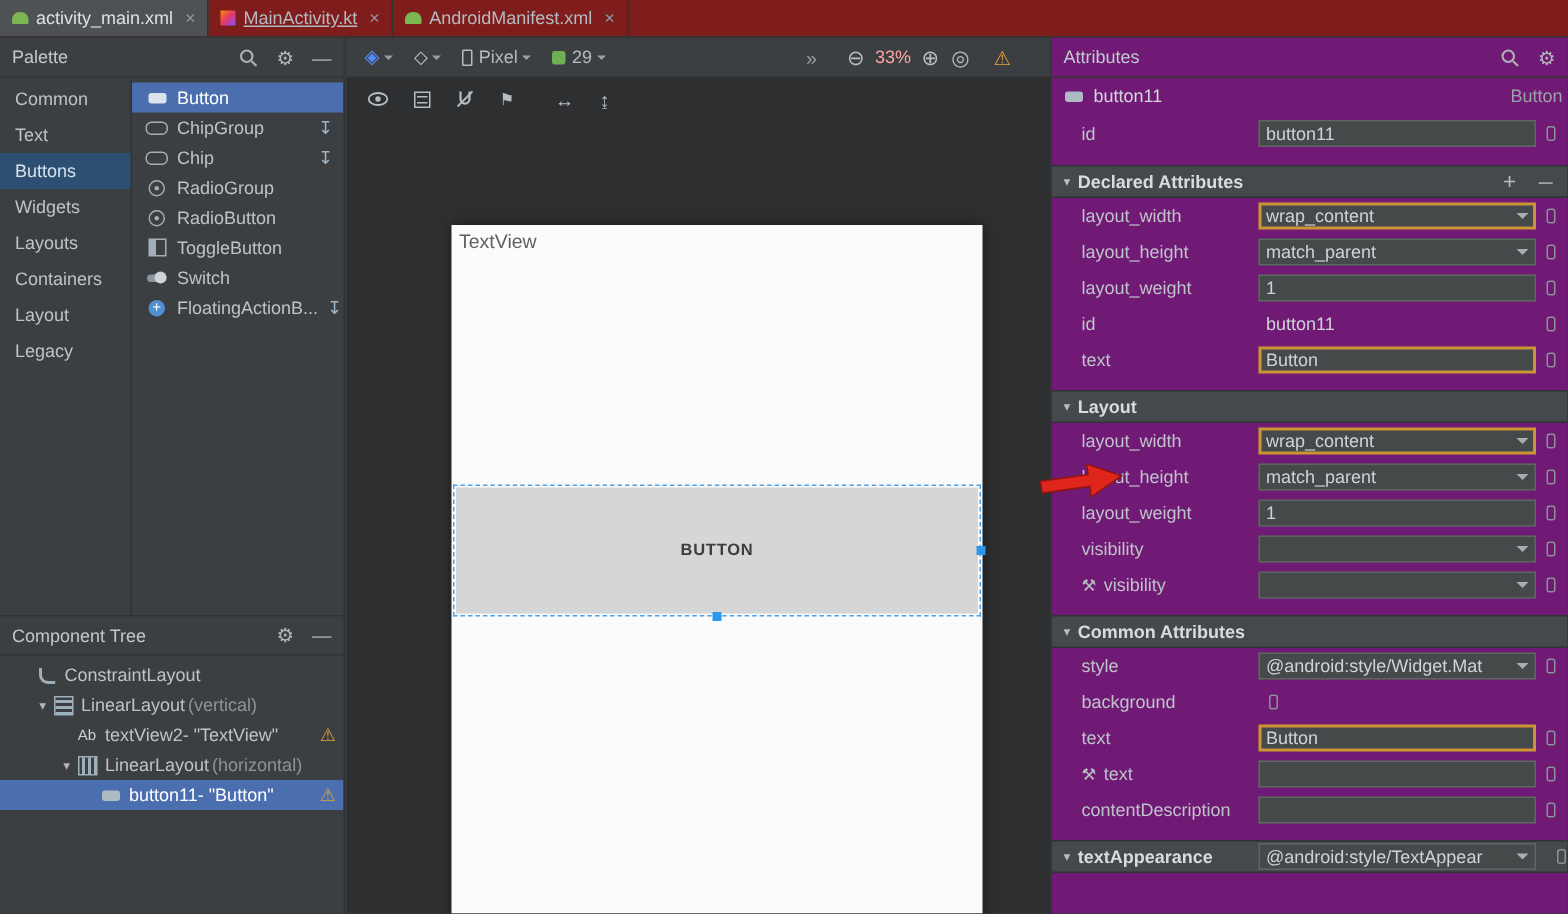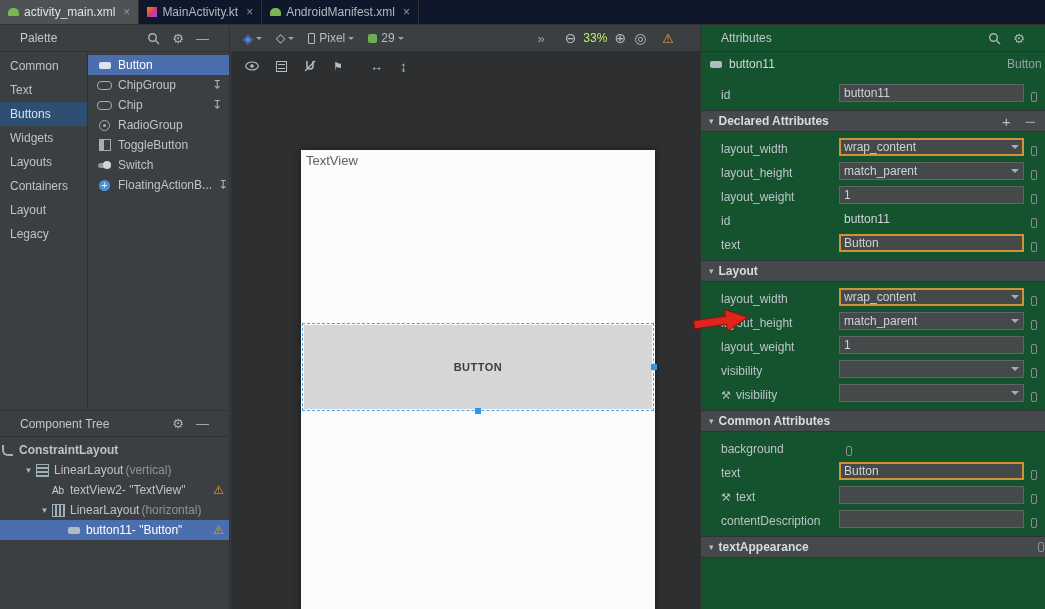--- a/index.html
+++ b/index.html
@@ -1,28 +1,28 @@
 <!DOCTYPE html>
 <html><head>
 <meta charset="utf-8">
 <style>
 *{margin:0;padding:0;box-sizing:border-box}
 body{background:#2b2b2b;font-family:"Liberation Sans","DejaVu Sans",sans-serif}
 .root{position:relative;width:1045px;height:609px;background:#3c3f41;overflow:hidden;font-size:12px;color:#bdc3c9}
 .spacer{flex:1}
 
-.tabbar{position:absolute;top:0;left:0;right:0;height:25px;background:#0f172a;border-bottom:1px solid #323232;display:flex;align-items:stretch}
+.tabbar{position:absolute;top:0;left:0;right:0;height:25px;background:#7f1d1d;border-bottom:1px solid #323232;display:flex;align-items:stretch}
 .tab{display:flex;align-items:center;gap:5px;padding:0 8px;border-right:1px solid #323232;color:#b4bac0}
 .tab.active{background:#4e5254;color:#dde1e4}
-.tablbl.und{}
+.tablbl.und{text-decoration:underline}
 .close{margin-left:3px;color:#8f969c;font-size:12px;line-height:1}
 .ic-android{width:11px;height:8px;background:#7cb653;border-radius:5px 5px 1px 1px;display:inline-block}
 .ic-kotlin{width:10px;height:10px;display:inline-block;background:linear-gradient(135deg,#ff8a00 0%,#e2376c 50%,#7f52ff 100%)}
 
-.panelhead{height:27px;min-height:27px;display:flex;align-items:center;padding:0 20px;border-bottom:1px solid #323232;color:#c2c8cd}
+.panelhead{height:27px;min-height:27px;display:flex;align-items:center;padding:0 8px;border-bottom:1px solid #323232;color:#c2c8cd}
 .hicon{margin-left:12px;color:#aeb4ba;font-size:13px;line-height:1;display:inline-flex;align-items:center}
 
 .leftpanel{position:absolute;left:0;top:25px;bottom:0;width:230px;background:#3c3f41;border-right:1px solid #323232;display:flex;flex-direction:column}
 .palette-body{height:358px;min-height:358px;display:flex;overflow:hidden}
 .cats{width:88px;border-right:1px solid #323232;padding-top:2px}
 .cat{height:24px;line-height:24px;padding-left:10px;color:#bdc3c9}
 .cat.sel{background:#2d4f72;color:#d8e2ec}
 .comps{flex:1;padding-top:3px;overflow:hidden}
 .comp{height:20px;display:flex;align-items:center;gap:6px;padding:0 7px 0 9px;color:#bdc3c9}
 .comp.sel{background:#4b6eaf;color:#fff}
@@ -60,42 +60,42 @@
 .canvas{position:absolute;left:231px;top:25px;bottom:0;width:469px;background:#2d2f31;overflow:hidden}
 .design-toolbar{height:27px;background:#3c3f41;border-bottom:1px solid #323232;display:flex;align-items:center;padding:0 12px;color:#b6bcc2}
 .caret{width:0;height:0;border:3px solid transparent;border-top-color:#9aa0a6;margin-top:4px;margin-left:3px}
 .dd{display:flex;align-items:center;margin-right:14px}
 .lyr{color:#548af7;font-size:13px}
 .dia{color:#c3cad0;font-size:12px}
 .phone-ic{width:7px;height:11px;border:1px solid #b6bcc2;border-radius:1px;margin-right:4px}
 .api-ic{width:9px;height:9px;background:#6faf53;border-radius:2px;margin-right:4px}
 .ovf{color:#9aa0a6;margin-right:16px;font-size:13px}
 .zic{color:#b6bcc2;font-size:14px;margin:0 4px;line-height:1}
-.zlabel{margin:0 3px;color:#bef264}
+.zlabel{margin:0 3px;color:#fca5a5}
 .warnbtn{color:#e8a33d;font-size:13px;margin:0 14px 0 12px;line-height:1}
 .canvas-toolbar{height:28px;display:flex;align-items:center;gap:17px;padding:0 14px;color:#b6bcc2}
 .cti{display:inline-flex;align-items:center;justify-content:center}
 .bp{width:11px;height:11px;border:1px solid #b6bcc2;padding:2px 1px;flex-direction:column;justify-content:space-between;display:inline-flex}
 .bp i{display:block;width:100%;height:1px;background:#b6bcc2}
 .flagico{font-size:11px}
 .uni13{font-size:13px;line-height:1}
 
 .phone{position:absolute;left:70px;top:125px;width:354px;height:470px;background:#fbfbfb;box-shadow:0 0 8px rgba(0,0,0,.45)}
 .tv-label{position:absolute;left:5px;top:3px;color:#606060;font-size:13px}
 .sel-region{position:absolute;left:1px;right:1px;top:173px;height:88px;border:1px dashed #4da3ea}
 .btn-widget{position:absolute;left:1px;right:1px;top:1px;bottom:1px;background:#d6d6d6;display:flex;align-items:center;justify-content:center;font-size:11px;font-weight:bold;letter-spacing:.5px;color:#3d3d3d}
 .handle{position:absolute;width:6px;height:6px;background:#2e97ea}
 .handle.hb{left:calc(50% - 3px);bottom:-4px}
 .handle.hr{right:-4px;top:calc(50% - 3px)}
 
-.rightpanel{position:absolute;right:0;top:25px;bottom:0;width:345px;background:#14532d;border-left:1px solid #323232;display:flex;flex-direction:column;overflow:hidden}
+.rightpanel{position:absolute;right:0;top:25px;bottom:0;width:345px;background:#701a75;border-left:1px solid #323232;display:flex;flex-direction:column;overflow:hidden}
 .comprow{height:24px;min-height:24px;display:flex;align-items:center;padding-left:8px;color:#d3d7db}
 .comprow .ti{margin-right:6px}
 .ctype{margin-left:auto;width:38px;overflow:hidden;white-space:nowrap;color:#9aa1a8}
-.arow{height:24px;min-height:24px;display:flex;align-items:flex-end;padding-left:20px}
+.arow{height:24px;min-height:24px;display:flex;align-items:center;padding-left:20px}
 .idrow{height:26px;min-height:26px}
 .albl{width:118px;min-width:118px;display:flex;align-items:center;gap:5px;color:#bdc3c9;white-space:nowrap;overflow:hidden}
 .wrench{color:#b6bcc2;font-size:11px}
 .fld{width:185px;min-width:185px;height:18px;background:#45494a;border:1px solid #616465;display:flex;align-items:center;padding:0 4px;color:#ced3d8;overflow:hidden;white-space:nowrap}
 .fld.hl{border:2px solid #cf9236;padding:0 3px}
 .fld.plain{background:transparent;border:none;padding-left:5px}
 .val{overflow:hidden;white-space:nowrap;flex:1}
 .farrow{width:0;height:0;border:4px solid transparent;border-top-color:#a6adb4;margin-left:4px;margin-top:4px;flex:none}
 .res-ic{width:11px;height:9px;min-width:11px;margin-right:4px;background:linear-gradient(180deg,#6b94c4 55%,#79a85e 45%);border-radius:1px}
 .flag{width:6px;height:10px;min-width:6px;border:1px solid #8a9199;border-radius:2px;margin-left:7px}
@@ -170,20 +170,24 @@
           <div class="comp">
             <span class="ci chip-icon"></span>
             <span class="clbl">Chip</span>
             <span class="dl">↧</span>
           </div>
           <div class="comp">
             <span class="ci radio-group-icon"></span>
             <span class="clbl">RadioGroup</span>
           </div>
           <div class="comp">
+            <span class="ci radio-button-icon"></span>
+            <span class="clbl">RadioButton</span>
+          </div>
+          <div class="comp">
             <span class="ci toggle-button-icon"></span>
             <span class="clbl">ToggleButton</span>
           </div>
           <div class="comp">
             <span class="ci switch-icon"></span>
             <span class="clbl">Switch</span>
           </div>
           <div class="comp">
             <span class="ci fab-icon"></span>
             <span class="clbl">FloatingActionB...</span>
@@ -191,21 +195,21 @@
           </div>
         </div>
     </div>
     <div class="panelhead treehead">
       <span>Component Tree</span>
       <span class="spacer"></span>
       <span class="hicon">⚙</span>
       <span class="hicon">—</span>
     </div>
     <div class="tree">
-        <div class="trow" style="padding-left: 0; font-weight: bold;">
+        <div class="trow" style="padding-left: 24px;">
           <span class="ti constraint-layout-icon"></span>
           <span class="tlbl">ConstraintLayout</span>
         </div>
         <div class="trow" style="padding-left: 22px;">
           <span class="chev">▾</span>
           <span class="ti linear-layout-vertical-icon"></span>
           <span class="tlbl">LinearLayout</span>
           <span class="tsuffix">(vertical)</span>
         </div>
         <div class="trow" style="padding-left: 38px;">
@@ -419,20 +423,30 @@
             <span class="farrow"></span>
           </div>
           <span class="flag"></span>
         </div>
         <div class="sect">
           <span class="schev">▾</span>
           <span class="stitle">Common Attributes</span>
         </div>
         <div class="arow">
           <div class="albl">
+            <span class="albltxt">style</span>
+          </div>
+          <div class="fld">
+            <span class="val">@android:style/Widget.Mat</span>
+            <span class="farrow"></span>
+          </div>
+          <span class="flag"></span>
+        </div>
+        <div class="arow">
+          <div class="albl">
             <span class="albltxt">background</span>
           </div>
           <span class="flag"></span>
         </div>
         <div class="arow">
           <div class="albl">
             <span class="albltxt">text</span>
           </div>
           <div class="fld hl">
             <span class="val">Button</span>
@@ -454,20 +468,24 @@
             <span class="albltxt">contentDescription</span>
           </div>
           <div class="fld">
             <span class="val"></span>
           </div>
           <span class="flag"></span>
         </div>
         <div class="sect">
           <span class="schev">▾</span>
           <span class="stitle">textAppearance</span>
+          <div class="fld inline">
+            <span class="val">@android:style/TextAppear</span>
+            <span class="farrow"></span>
+          </div>
           <span class="flag inline"></span>
         </div>
       </div>
   </div>
 
   <svg class="red-arrow" width="60" height="30" viewBox="0 0 60 30">
     <polygon points="2,11 34,11 34,4 56,15 34,26 34,19 2,19" fill="#e0251d" stroke="#901410" stroke-width="1" transform="rotate(-8 29 15)"></polygon>
   </svg>
 
 </div>

